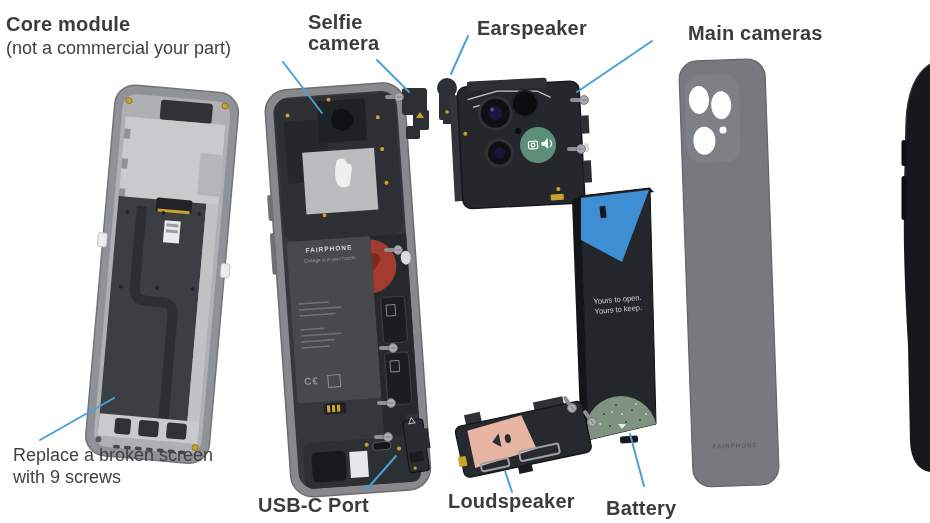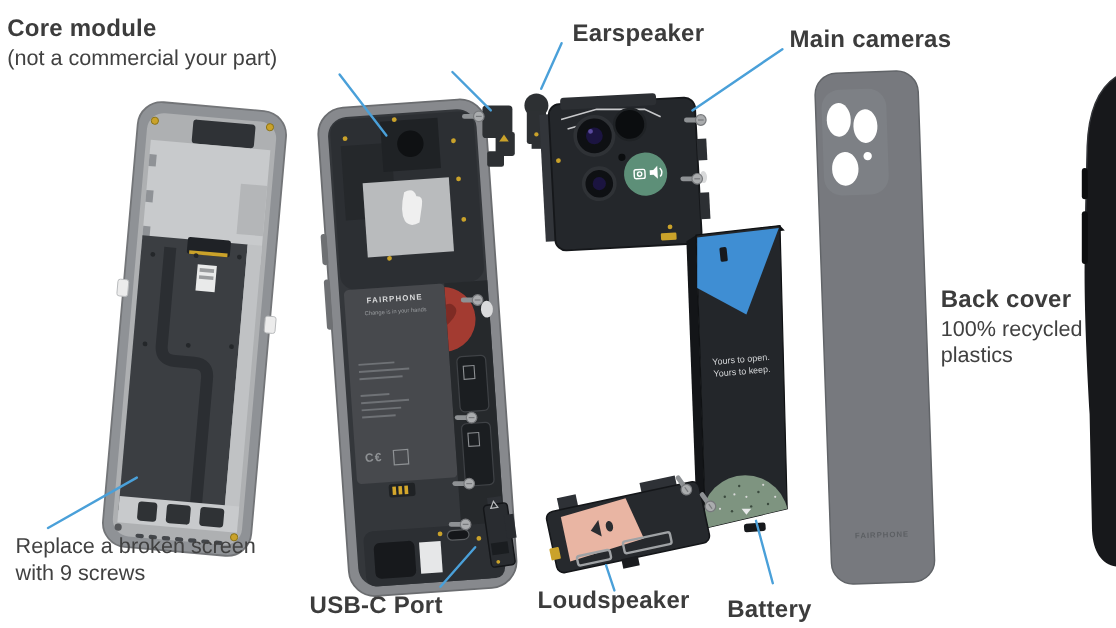--- a/index.html
+++ b/index.html
@@ -270,33 +270,32 @@
     <line x1="505" y1="471" x2="512" y2="492"></line>
     <line x1="630" y1="434" x2="644" y2="486"></line>
   </g>
 </svg>
 
   <div class="lbl" style="left:6px;top:14px;width:267px;">
     <div class="lbl-title ta-right">Core module</div>
     <div class="lbl-sub">(not a commercial your part)</div>
   </div>
 
+  <div class="lbl" style="left:308px;top:12px;width:92px;">
+    <div class="lbl-title">Selfie camera</div>
+  </div>
 
   <div class="lbl" style="left:477px;top:18px;text-align:center;">
     <div class="lbl-title">Earspeaker</div>
   </div>
 
-  <div class="lbl" style="left:658px;top:23px;">
+  <div class="lbl" style="left:688px;top:23px;">
     <div class="lbl-title">Main cameras</div>
   </div>
 
-  <div class="lbl" style="left:784px;top:240px;width:126px;">
-    <div class="lbl-title">Back cover</div>
-    <div class="lbl-sub">100% recycled plastics</div>
-  </div>
 
   <div class="lbl" style="left:13px;top:442px;width:215px;">
     <div class="lbl-sub">Replace a broken screen with 9 screws</div>
   </div>
 
   <div class="lbl" style="left:448px;top:491px;">
     <div class="lbl-title">Loudspeaker</div>
   </div>
 
   <div class="lbl" style="left:258px;top:495px;">

